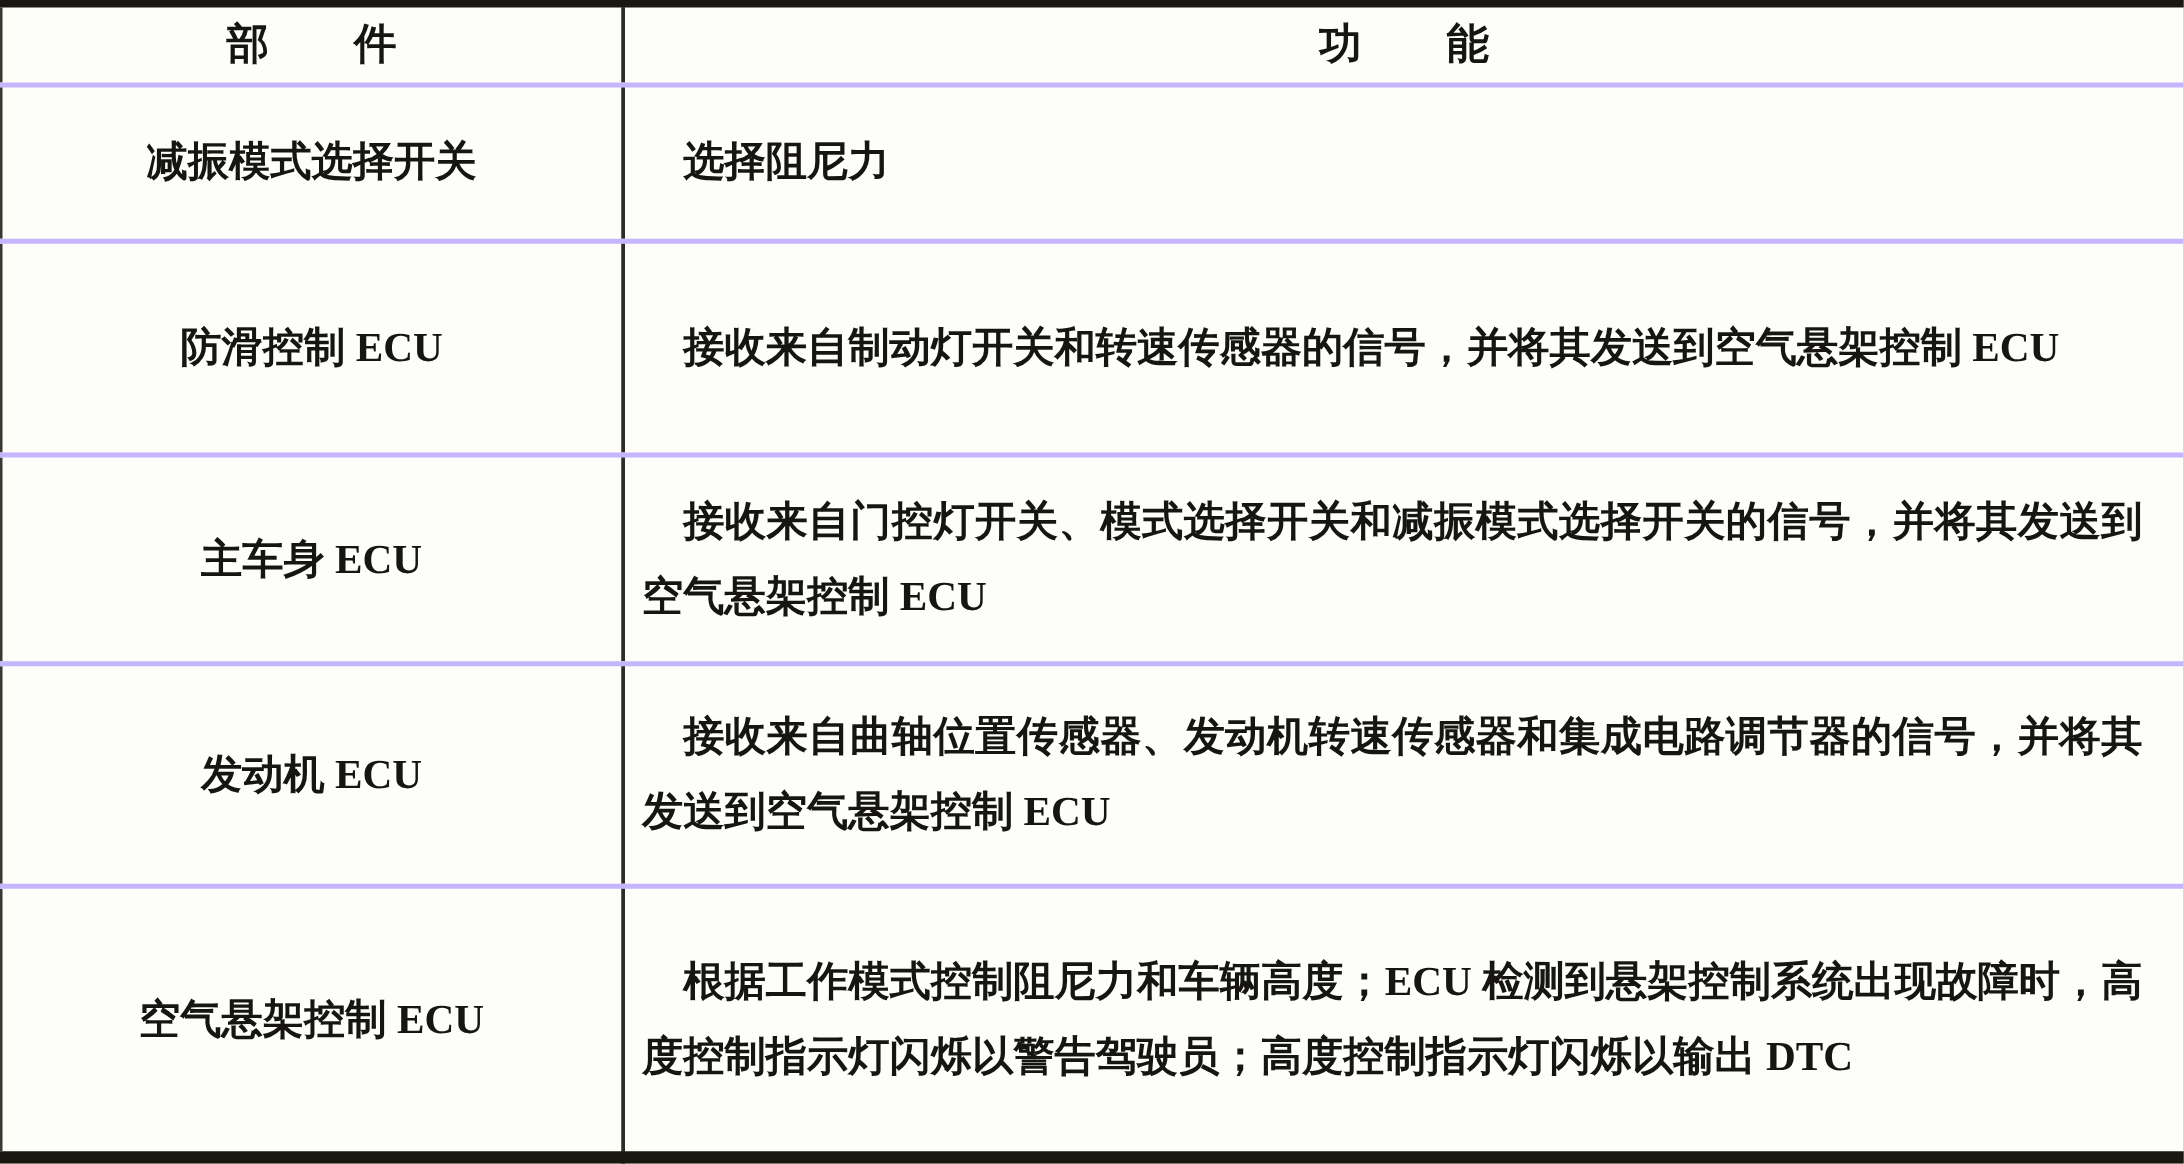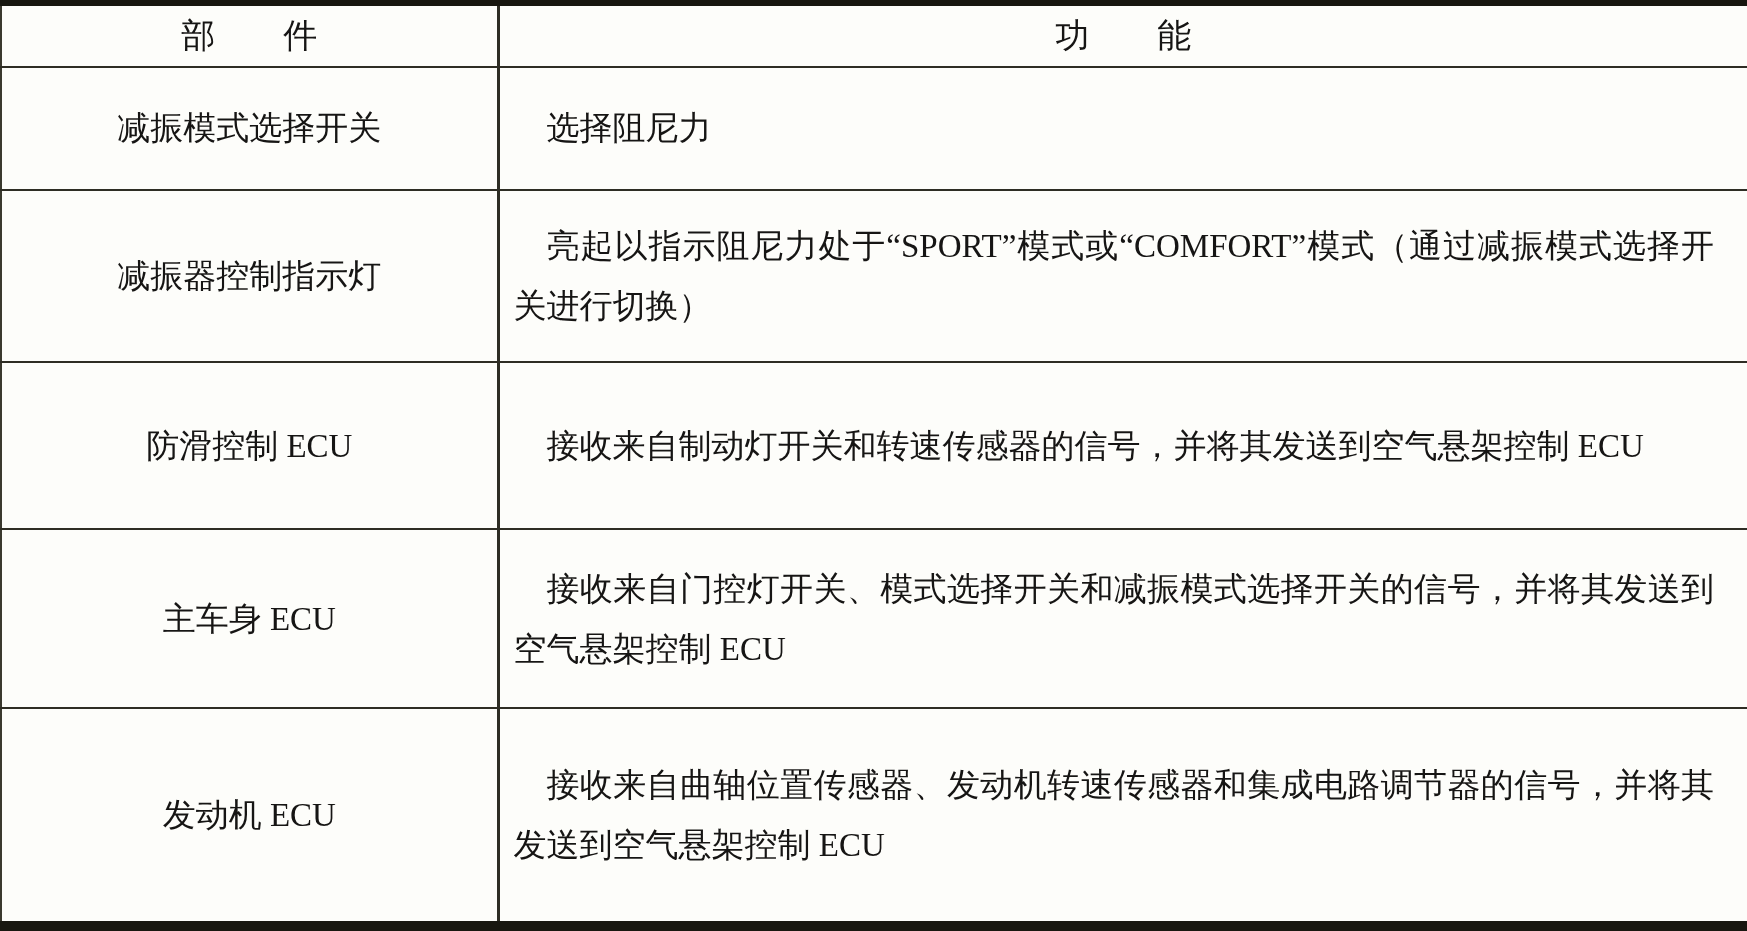--- a/index.html
+++ b/index.html
@@ -25,26 +25,26 @@
     
     border-left: 2px solid #3a392e;
     border-right: 2px solid #3a392e;
     border-top: 6px solid #181710;
     border-bottom: 10px solid #181710;
   }
   col.c1 { width: 497px; }
   col.c2 { width: 1250px; }
 
   th, td {
-    border-top: 2px solid #c4b5fd;
+    border-top: 4px solid #c4b5fd;
     border-bottom: 2px solid #2e2d24;
     vertical-align: middle;
     font-size: 33px;
     line-height: 60px;
-    font-weight: normal;
+    font-weight: bold;
     padding: 0;
   }
   
   td.func, th.func-h {
     border-left: 3px solid #2e2d24;
   }
 
   thead tr { height: 59px; }
   tbody tr:nth-child(1) { height: 68px; }
   tbody tr:nth-child(2) { height: 132px; }
@@ -96,28 +96,20 @@
   <tr>
     <td class="comp">
             <div class="comp-line">减振模式选择开关</div>
           </td>
     <td class="func">
             <p class="func-para">选择阻尼力</p>
           </td>
   </tr>
 
 
-  <tr>
-    <td class="comp">
-            <div class="comp-line">减振器控制指示灯</div>
-          </td>
-    <td class="func">
-            <p class="func-para">亮起以指示阻尼力处于“SPORT”模式或“COMFORT”模式（通过减振模式选择开关进行切换）</p>
-          </td>
-  </tr>
 
   <tr>
     <td class="comp">
             <div class="comp-line">防滑控制 ECU</div>
           </td>
     <td class="func">
             <p class="func-para">接收来自制动灯开关和转速传感器的信号，并将其发送到空气悬架控制 ECU</p>
           </td>
   </tr>
 
@@ -132,15 +124,23 @@
 
   <tr>
     <td class="comp">
             <div class="comp-line">发动机 ECU</div>
           </td>
     <td class="func">
             <p class="func-para">接收来自曲轴位置传感器、发动机转速传感器和集成电路调节器的信号，并将其发送到空气悬架控制 ECU</p>
           </td>
   </tr>
 
+  <tr>
+    <td class="comp">
+            <div class="comp-line">空气悬架控制 ECU</div>
+          </td>
+    <td class="func">
+            <p class="func-para">根据工作模式控制阻尼力和车辆高度；ECU 检测到悬架控制系统出现故障时，高度控制指示灯闪烁以警告驾驶员；高度控制指示灯闪烁以输出 DTC</p>
+          </td>
+  </tr>
 </tbody>
   </table>
 </div>
 
 </body></html>

